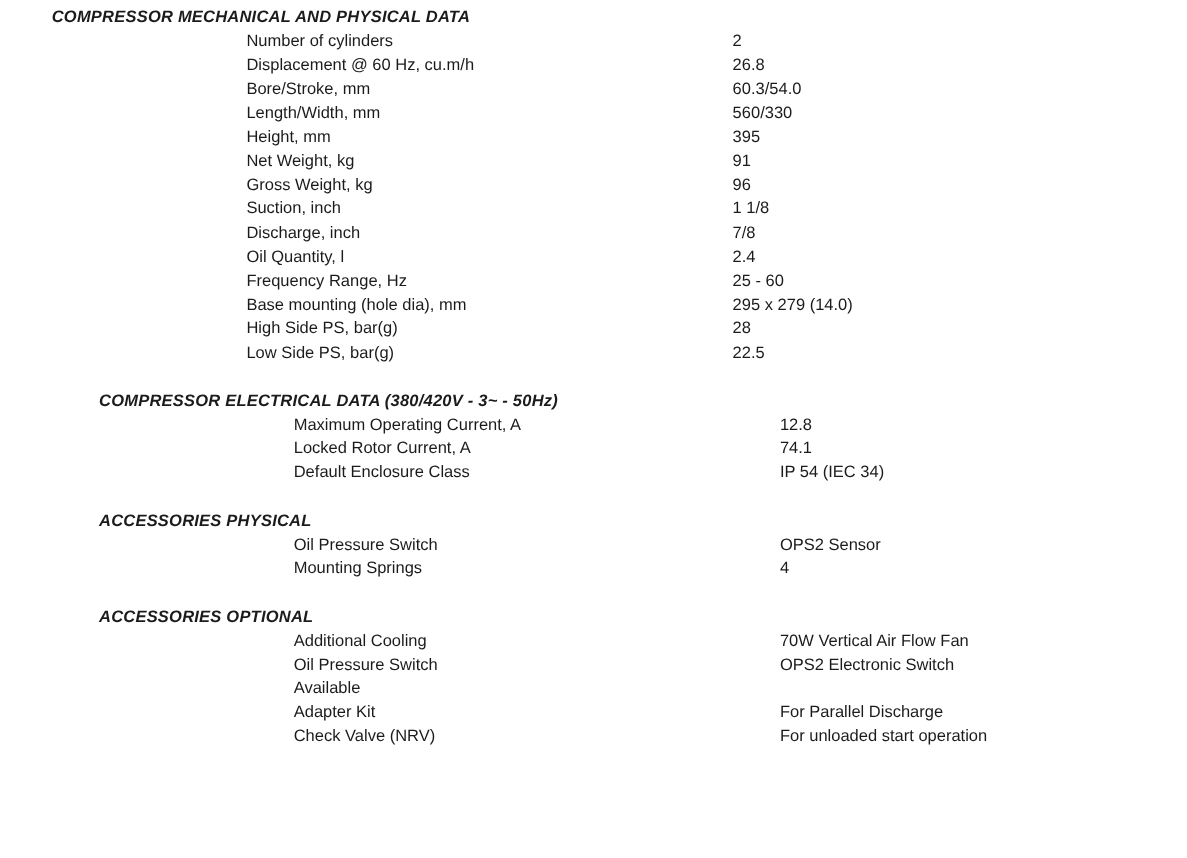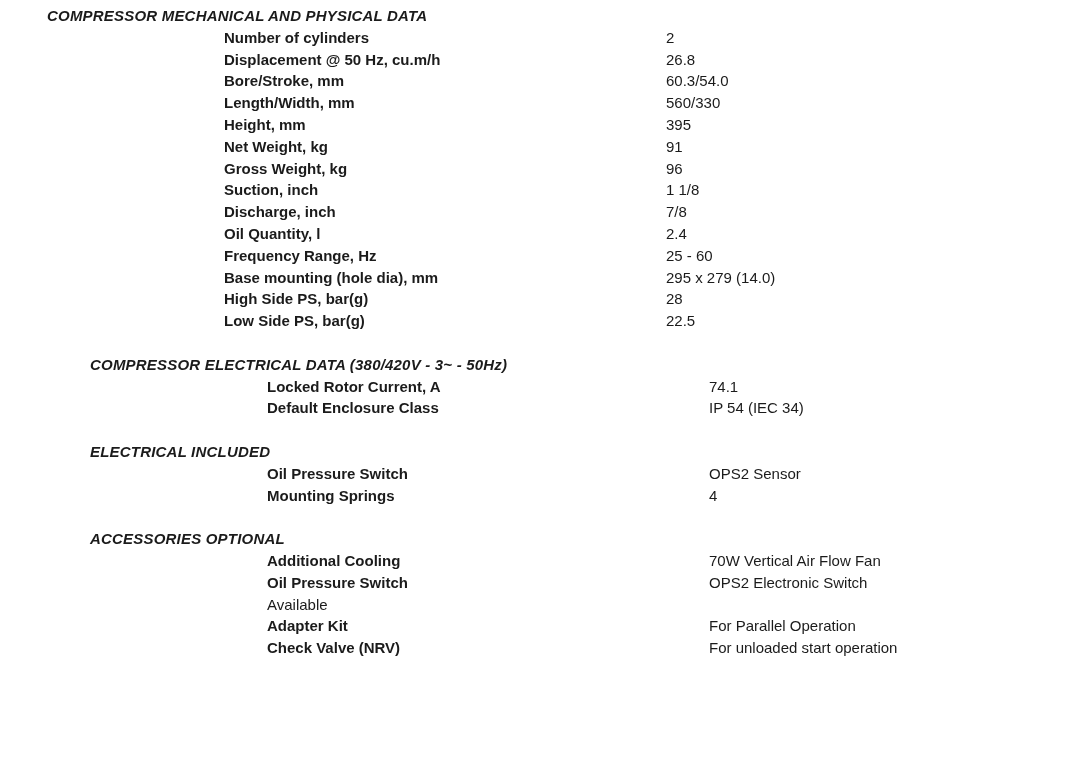--- a/index.html
+++ b/index.html
@@ -33,40 +33,39 @@
   }
   .section-rows { }
   .spec-row {
     display: flex;
     padding-left: 177px;
     white-space: nowrap;
   }
   .spec-label {
     width: 442px;
     flex: 0 0 442px;
-    font-weight: bold;
   }
   .spec-value {
     flex: 1;
   }
 </style>
 </head>
 <body style="background: rgb(255, 255, 255); color: rgb(27, 27, 27);">
 
 <div class="doc">
   <div class="section">
     <div class="section-heading">COMPRESSOR MECHANICAL AND PHYSICAL DATA</div>
     <div class="section-rows">
   <div class="spec-row">
     <span class="spec-label">Number of cylinders</span>
     <span class="spec-value">2</span>
   </div>
 
   <div class="spec-row">
-    <span class="spec-label">Displacement @ 50 Hz, cu.m/h</span>
+    <span class="spec-label">Displacement @ 60 Hz, cu.m/h</span>
     <span class="spec-value">26.8</span>
   </div>
 
   <div class="spec-row">
     <span class="spec-label">Bore/Stroke, mm</span>
     <span class="spec-value">60.3/54.0</span>
   </div>
 
   <div class="spec-row">
     <span class="spec-label">Length/Width, mm</span>
@@ -121,35 +120,39 @@
   <div class="spec-row">
     <span class="spec-label">Low Side PS, bar(g)</span>
     <span class="spec-value">22.5</span>
   </div>
 </div>
   </div>
 
   <div class="section">
     <div class="section-heading">COMPRESSOR ELECTRICAL DATA (380/420V - 3~ - 50Hz)</div>
     <div class="section-rows">
+  <div class="spec-row">
+    <span class="spec-label">Maximum Operating Current, A</span>
+    <span class="spec-value">12.8</span>
+  </div>
 
   <div class="spec-row">
     <span class="spec-label">Locked Rotor Current, A</span>
     <span class="spec-value">74.1</span>
   </div>
 
   <div class="spec-row">
     <span class="spec-label">Default Enclosure Class</span>
     <span class="spec-value">IP 54 (IEC 34)</span>
   </div>
 </div>
   </div>
 
   <div class="section">
-    <div class="section-heading">ELECTRICAL INCLUDED</div>
+    <div class="section-heading">ACCESSORIES PHYSICAL</div>
     <div class="section-rows">
   <div class="spec-row">
     <span class="spec-label">Oil Pressure Switch</span>
     <span class="spec-value">OPS2 Sensor</span>
   </div>
 
   <div class="spec-row">
     <span class="spec-label">Mounting Springs</span>
     <span class="spec-value">4</span>
   </div>
@@ -169,21 +172,21 @@
     <span class="spec-label">Oil Pressure Switch</span>
     <span class="spec-value">OPS2 Electronic Switch</span>
   </div>
 
   <div class="spec-row">
     <span class="spec-value">Available</span>
   </div>
 
   <div class="spec-row">
     <span class="spec-label">Adapter Kit</span>
-    <span class="spec-value">For Parallel Operation</span>
+    <span class="spec-value">For Parallel Discharge</span>
   </div>
 
   <div class="spec-row">
     <span class="spec-label">Check Valve (NRV)</span>
     <span class="spec-value">For unloaded start operation</span>
   </div>
 </div>
   </div>
 </div>
 

